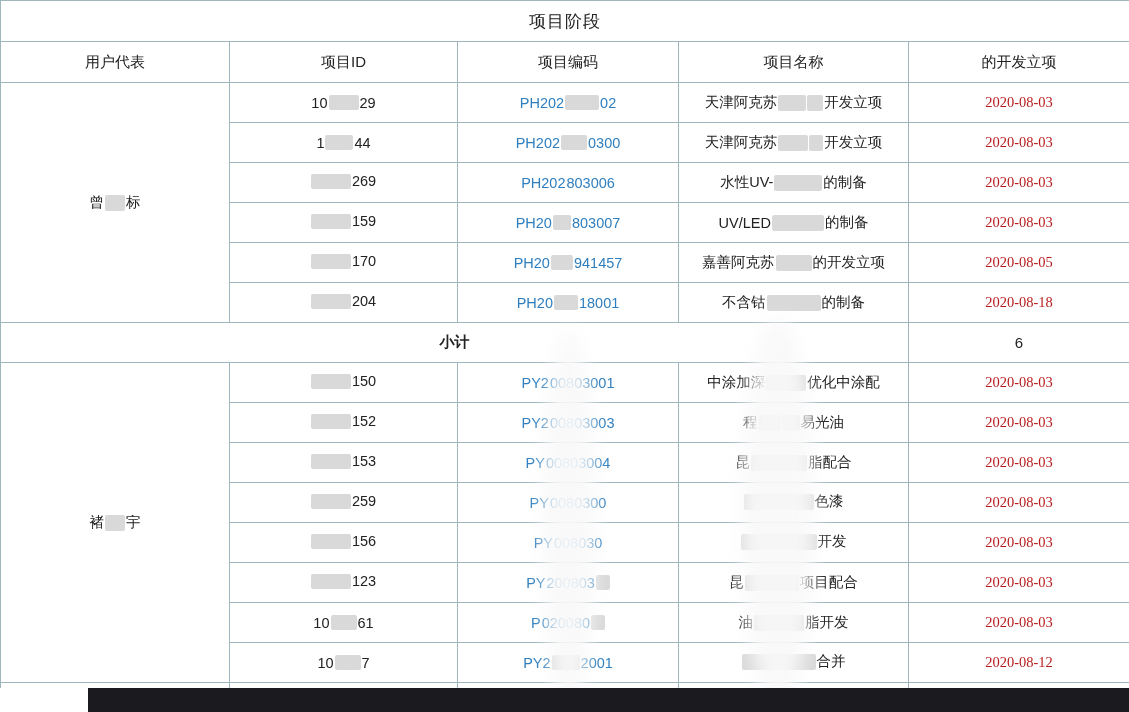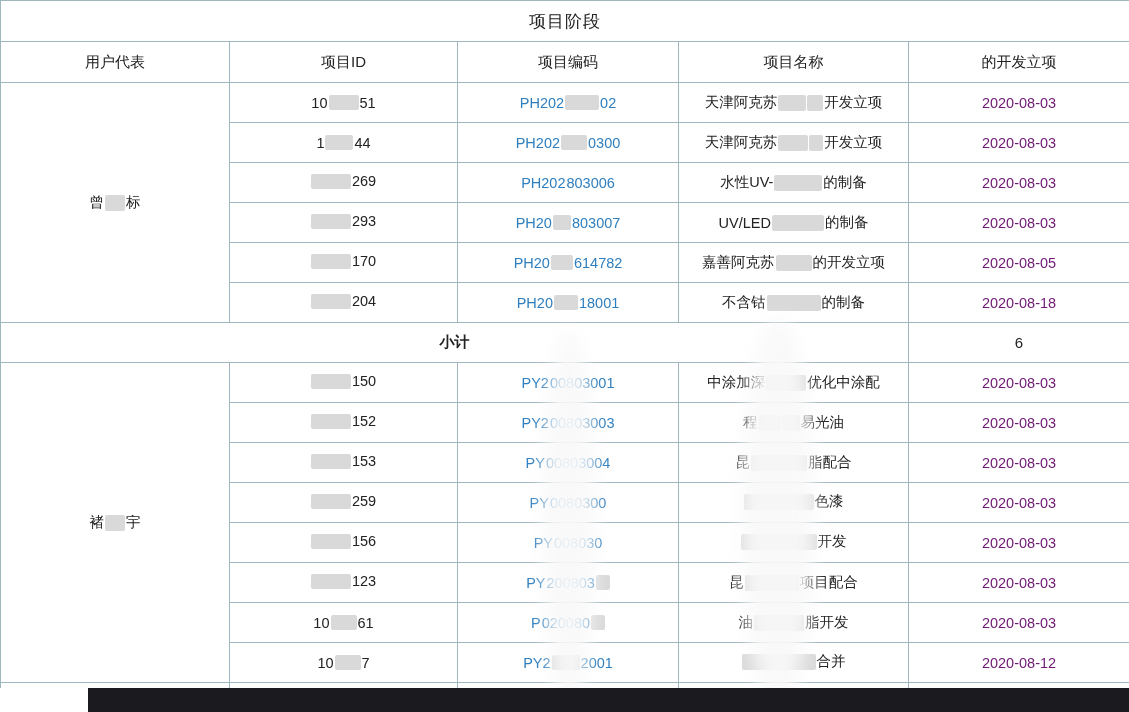--- a/index.html
+++ b/index.html
@@ -63,21 +63,22 @@
     font-weight: bold;
   }
   .code-cell {
     color: #2f7fbf;
   }
   .owner-cell {
     font-size: 15px;
     color: #222;
   }
   .time-cell {
-    color: #701a75;
+    color: #b91c1c;
+    font-family: Liberation Serif, serif;
   }
   
   .mask {
     display: inline-block;
     background: #d9d9d9;
     border-radius: 2px;
     vertical-align: middle;
     filter: blur(0.4px);
   }
   .mask.sm { height: 15px; }
@@ -155,21 +156,21 @@
           <span class="cellwrap">
             <span>曾</span>
             <span class="mask md" style="width:20px"></span>
             <span>标</span>
           </span>
         </td>
         <td>
           <span class="cellwrap">
             <span>10</span>
             <span class="mask sm" style="width:30px"></span>
-            <span>51</span>
+            <span>29</span>
           </span>
         </td>
         <td class="code-cell">
           <span class="cellwrap">
             <span>PH202</span>
             <span class="mask sm" style="width:34px"></span>
             <span>02</span>
           </span>
         </td>
         <td>
@@ -229,21 +230,21 @@
             <span>的制备</span>
           </span>
         </td>
         <td class="time-cell">2020-08-03</td>
       </tr>
 
       <tr class="data-row">
         <td>
           <span class="cellwrap">
             <span class="mask sm" style="width:40px"></span>
-            <span>293</span>
+            <span>159</span>
           </span>
         </td>
         <td class="code-cell">
           <span class="cellwrap">
             <span>PH20</span>
             <span class="mask sm" style="width:18px"></span>
             <span>803007</span>
           </span>
         </td>
         <td>
@@ -260,21 +261,21 @@
         <td>
           <span class="cellwrap">
             <span class="mask sm" style="width:40px"></span>
             <span>170</span>
           </span>
         </td>
         <td class="code-cell">
           <span class="cellwrap">
             <span>PH20</span>
             <span class="mask sm" style="width:22px"></span>
-            <span>614782</span>
+            <span>941457</span>
           </span>
         </td>
         <td>
           <span class="cellwrap">
             <span>嘉善阿克苏</span>
             <span class="mask md" style="width:36px"></span>
             <span>的开发立项</span>
           </span>
         </td>
         <td class="time-cell">2020-08-05</td>

